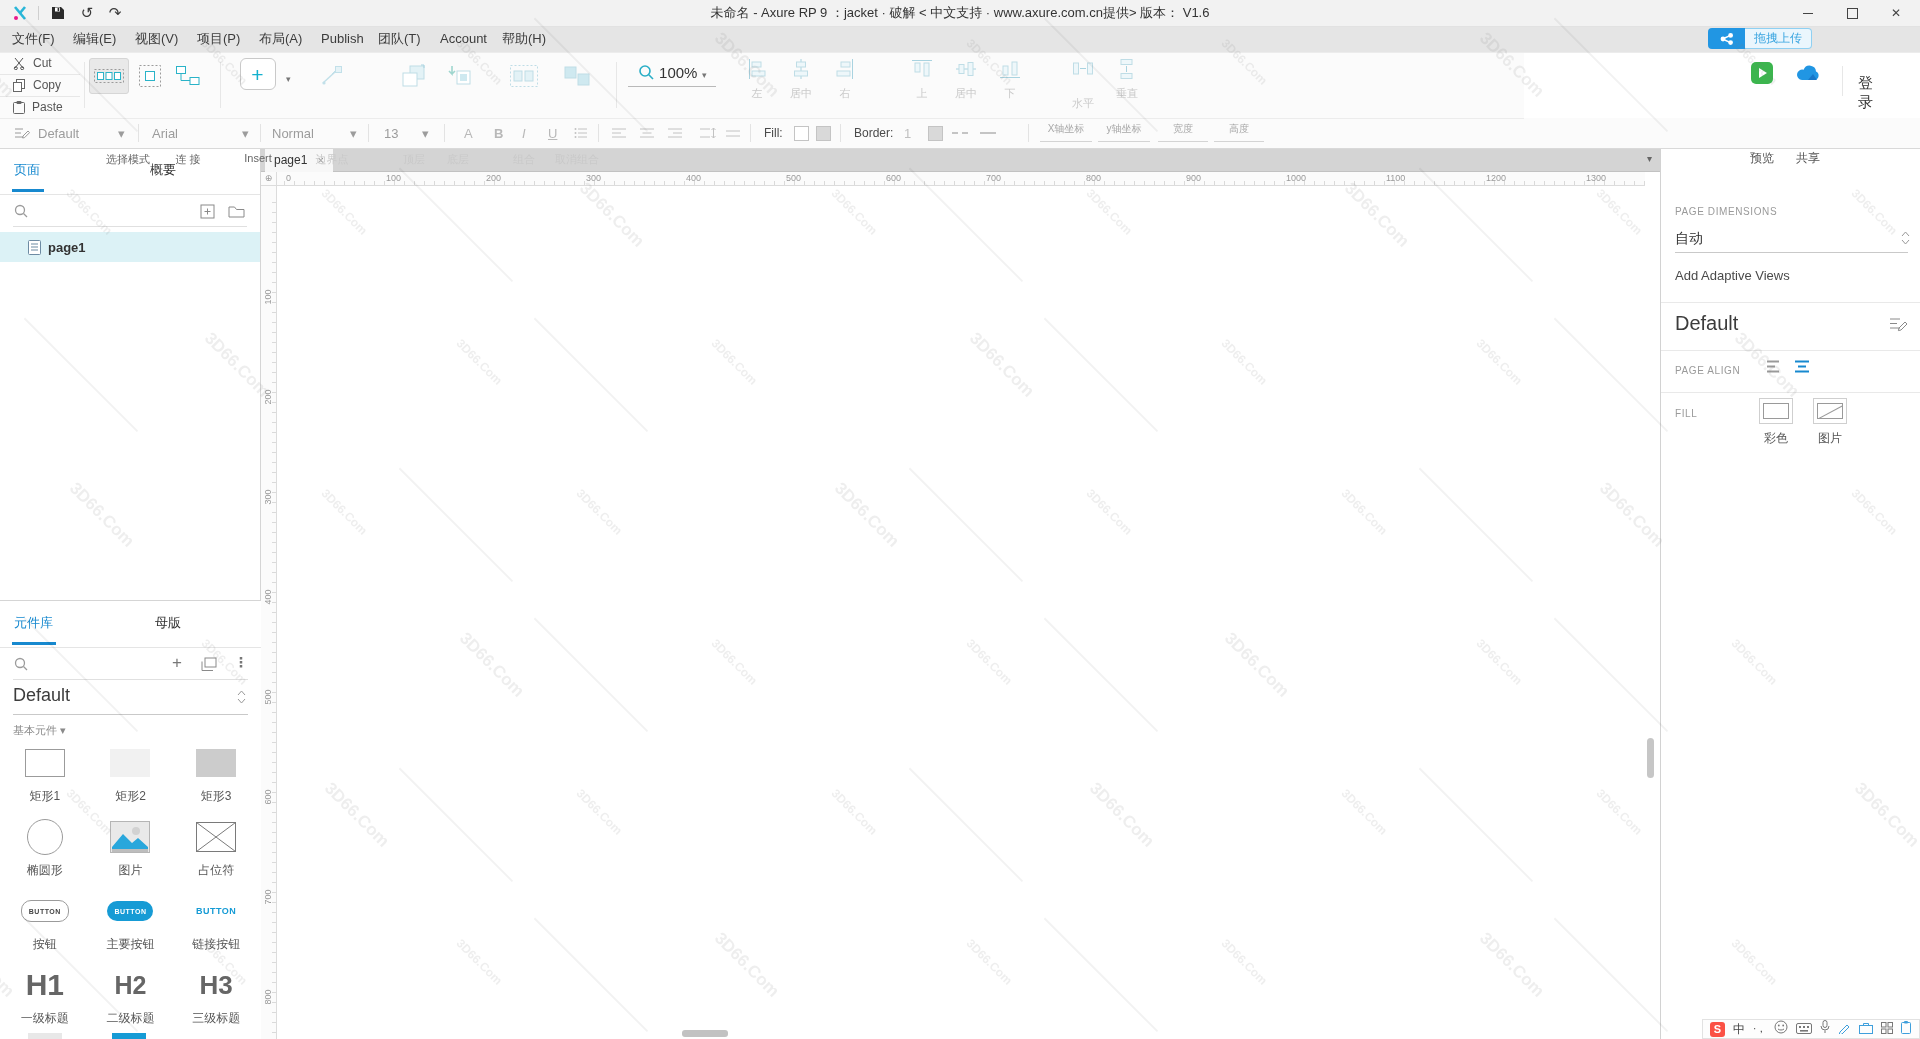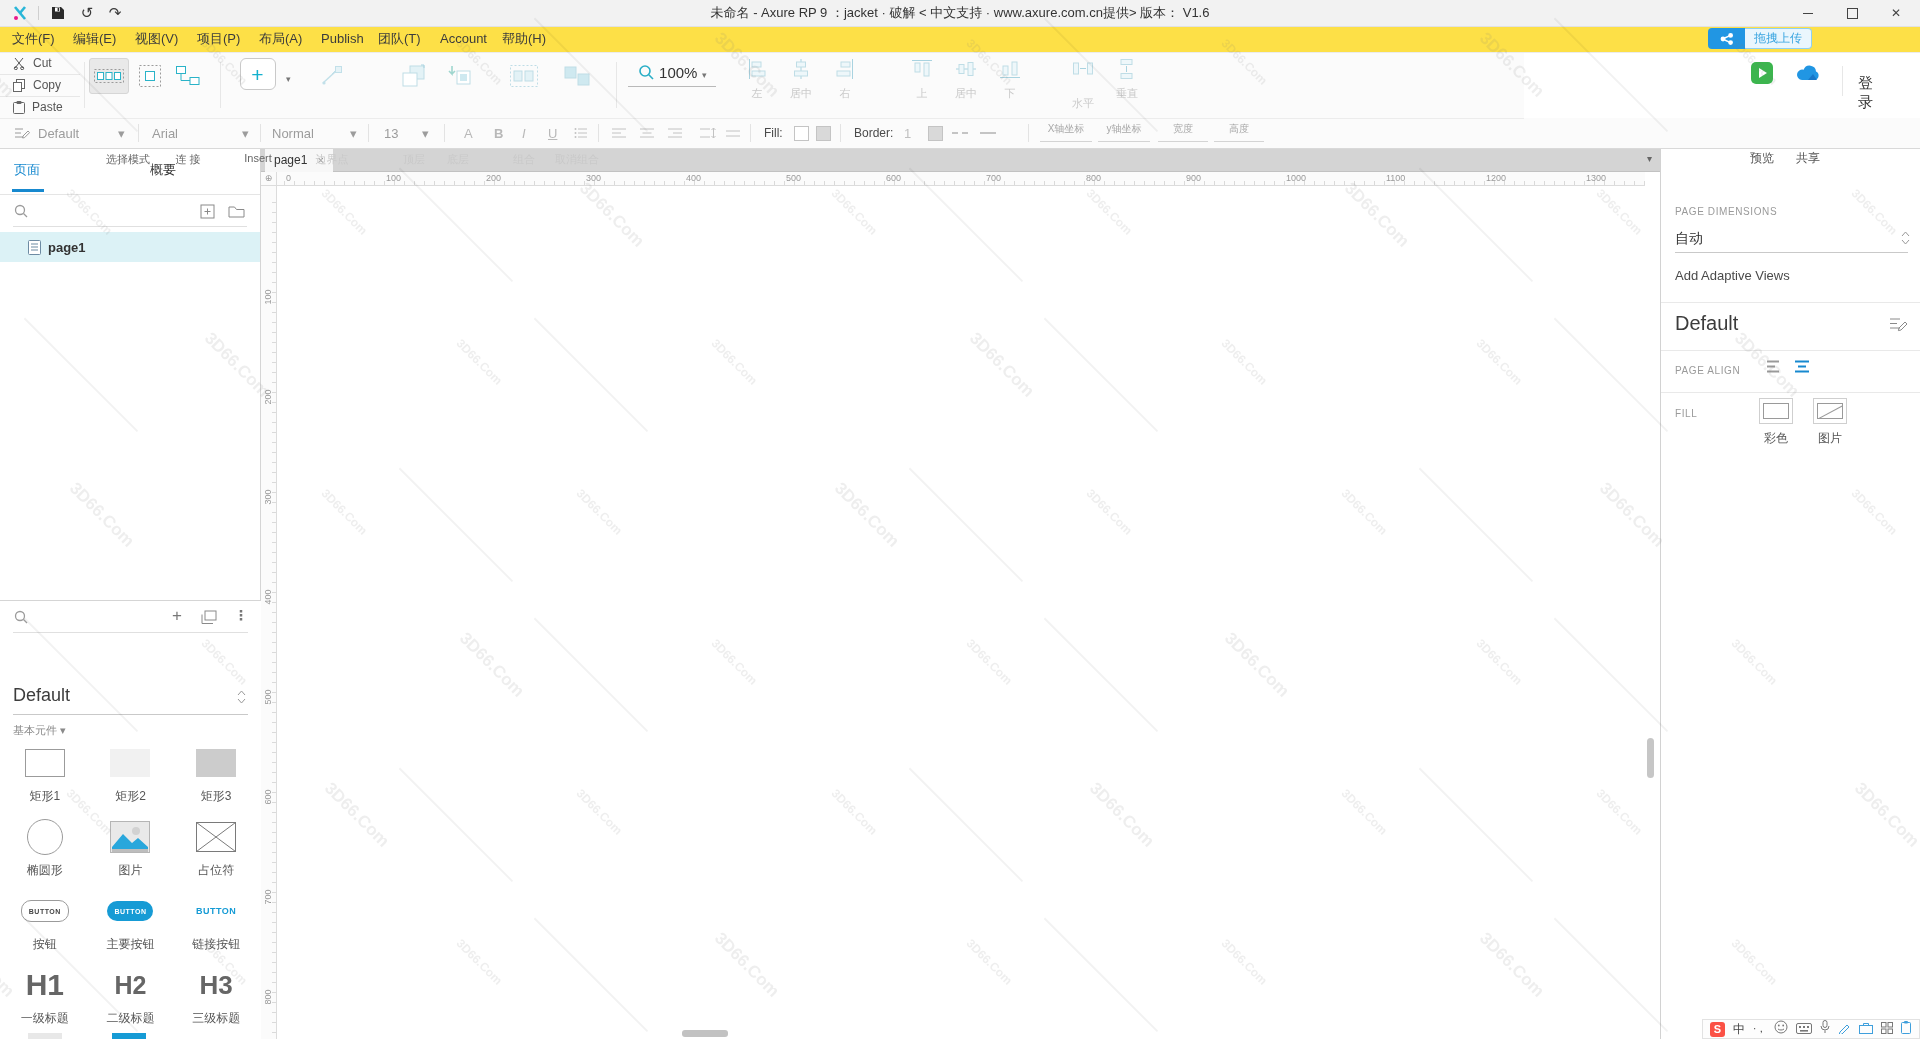--- a/index.html
+++ b/index.html
@@ -9,21 +9,21 @@
   
   #titlebar{position:absolute;left:0;top:0;width:1920px;height:26px;background:#f2f2f2;border-bottom:1px solid #e2e2e2;z-index:30}
   #title-text{position:absolute;left:300px;right:300px;top:0;height:26px;line-height:26px;text-align:center;font-size:13px;color:#333;white-space:nowrap}
   .tb-ic{position:absolute;top:4px;height:18px;display:flex;align-items:center;justify-content:center}
   .tb-sep{position:absolute;top:6px;width:1px;height:14px;background:#cfcfcf}
   .undoredo{font-size:15px;color:#3a3a3a;line-height:18px}
   .winbtn{position:absolute;top:0;width:44px;height:26px;display:flex;align-items:center;justify-content:center;color:#444;font-size:12px;cursor:default}
   .win-min-glyph{display:inline-block;width:10px;border-top:1px solid #444}
   .win-max-glyph{display:inline-block;width:9px;height:9px;border:1px solid #444}
   
-  #menubar{position:absolute;left:0;top:26px;width:1920px;height:26px;background:#fde047;border-bottom:1px solid #ececec;z-index:29}
+  #menubar{position:absolute;left:0;top:26px;width:1920px;height:26px;background:#e5e5e5;border-bottom:1px solid #ececec;z-index:29}
   .menu-item{position:absolute;top:0;height:26px;line-height:26px;font-size:13px;color:#3c3c3c;padding:0 6px;white-space:nowrap}
   
   #toolbar{position:absolute;left:0;top:52px;width:1524px;height:66px;background:#fbfbfb;border-bottom:1px solid #ececec;z-index:28}
   .clip-row{position:absolute;left:0;width:80px;height:22px;display:flex;align-items:center;gap:7px;padding-left:13px;box-sizing:border-box;font-size:12px;color:#555}
   .clip-line{position:absolute;left:0;width:80px;height:1px;background:#e7e7e7}
   .t-sep{position:absolute;top:10px;width:1px;height:46px;background:#e7e7e7}
   .tgroup{position:absolute;top:6px;text-align:center}
   .tlabel{position:absolute;top:94px;width:100%;left:0;font-size:11px;color:#666;white-space:nowrap;text-align:center}
   .tlabel.dim{color:#c9c9c9}
   .tbtn{display:inline-flex;align-items:center;justify-content:center;height:36px;border-radius:3px;vertical-align:top}
@@ -518,20 +518,25 @@
       <svg width="13" height="15">
           <rect x="0.5" y="0.5" width="12" height="14" rx="1" fill="#fff" stroke="#6d8ba3"></rect>
           <line x1="3" y1="4" x2="10" y2="4" stroke="#6d8ba3"></line>
           <line x1="3" y1="7" x2="10" y2="7" stroke="#6d8ba3"></line>
           <line x1="3" y1="10" x2="10" y2="10" stroke="#6d8ba3"></line>
         </svg>
       <span>page1</span>
     </div>
 
     <div id="widgets-panel">
+      <div class="lp-tabs">
+        <span class="lp-tab active" style="left:14px">元件库</span>
+        <span class="lp-underline" style="left:12px;width:44px"></span>
+        <span class="lp-tab" style="left:155px">母版</span>
+      </div>
       <div class="searchrow">
         <span class="srch-ic">
           <svg width="16" height="16">
               <circle cx="7" cy="7" r="4.5" fill="none" stroke="#9b9b9b" stroke-width="1.3"></circle>
               <line x1="10.5" y1="10.5" x2="14" y2="14" stroke="#9b9b9b" stroke-width="1.3"></line>
             </svg>
         </span>
         <span class="row-ic" style="left:172px;font-size:17px;color:#777;top:5px">+</span>
         <span class="row-ic" style="left:200px">
           <svg width="17" height="15">

